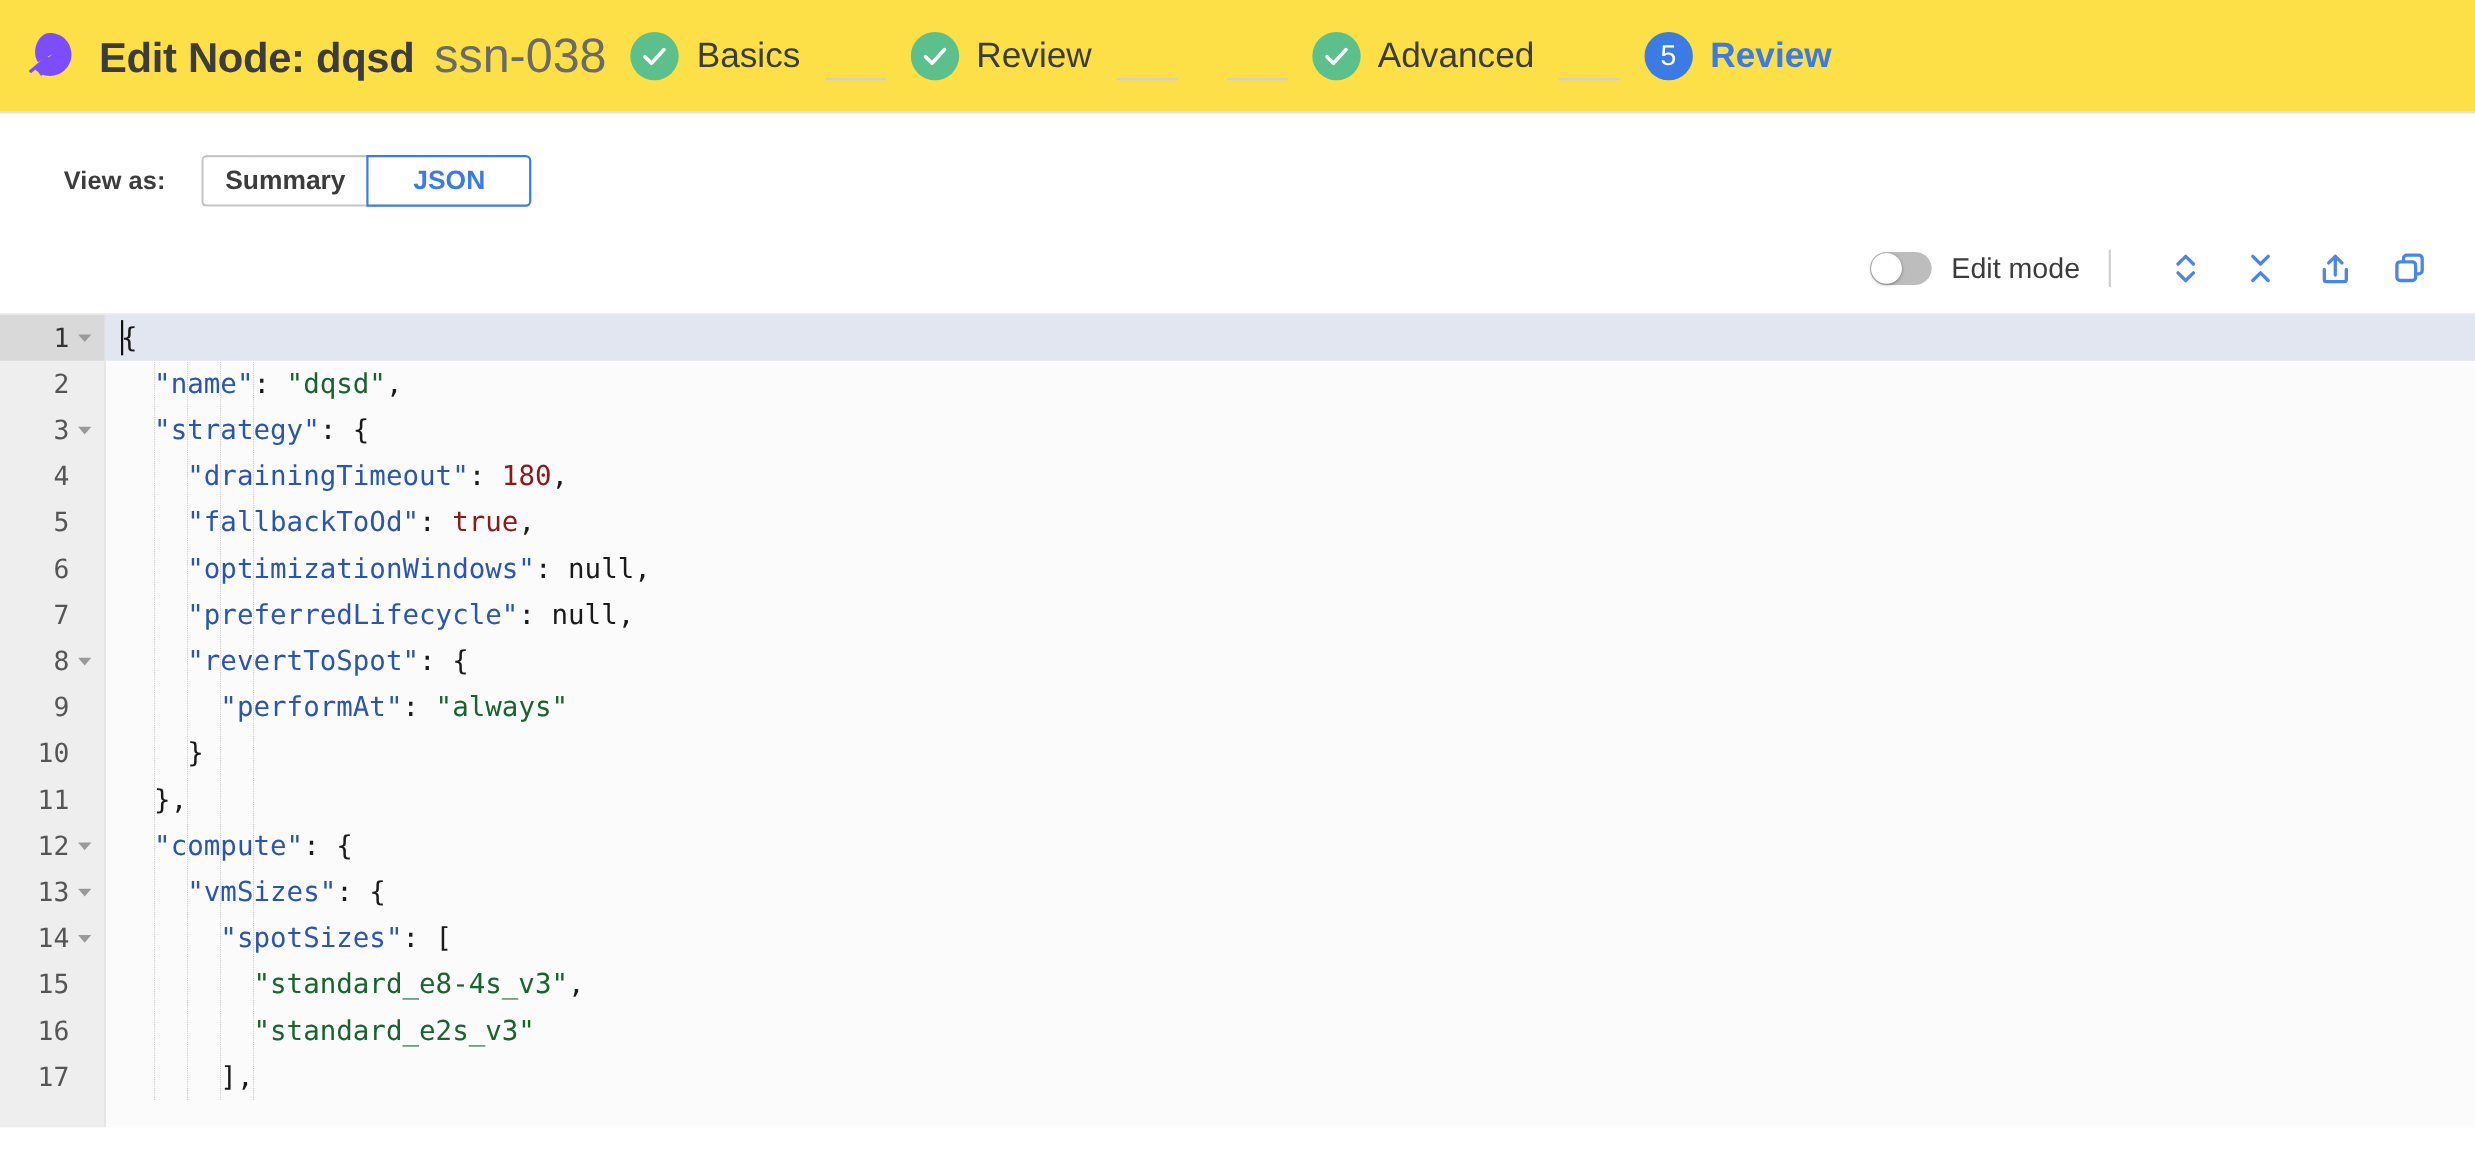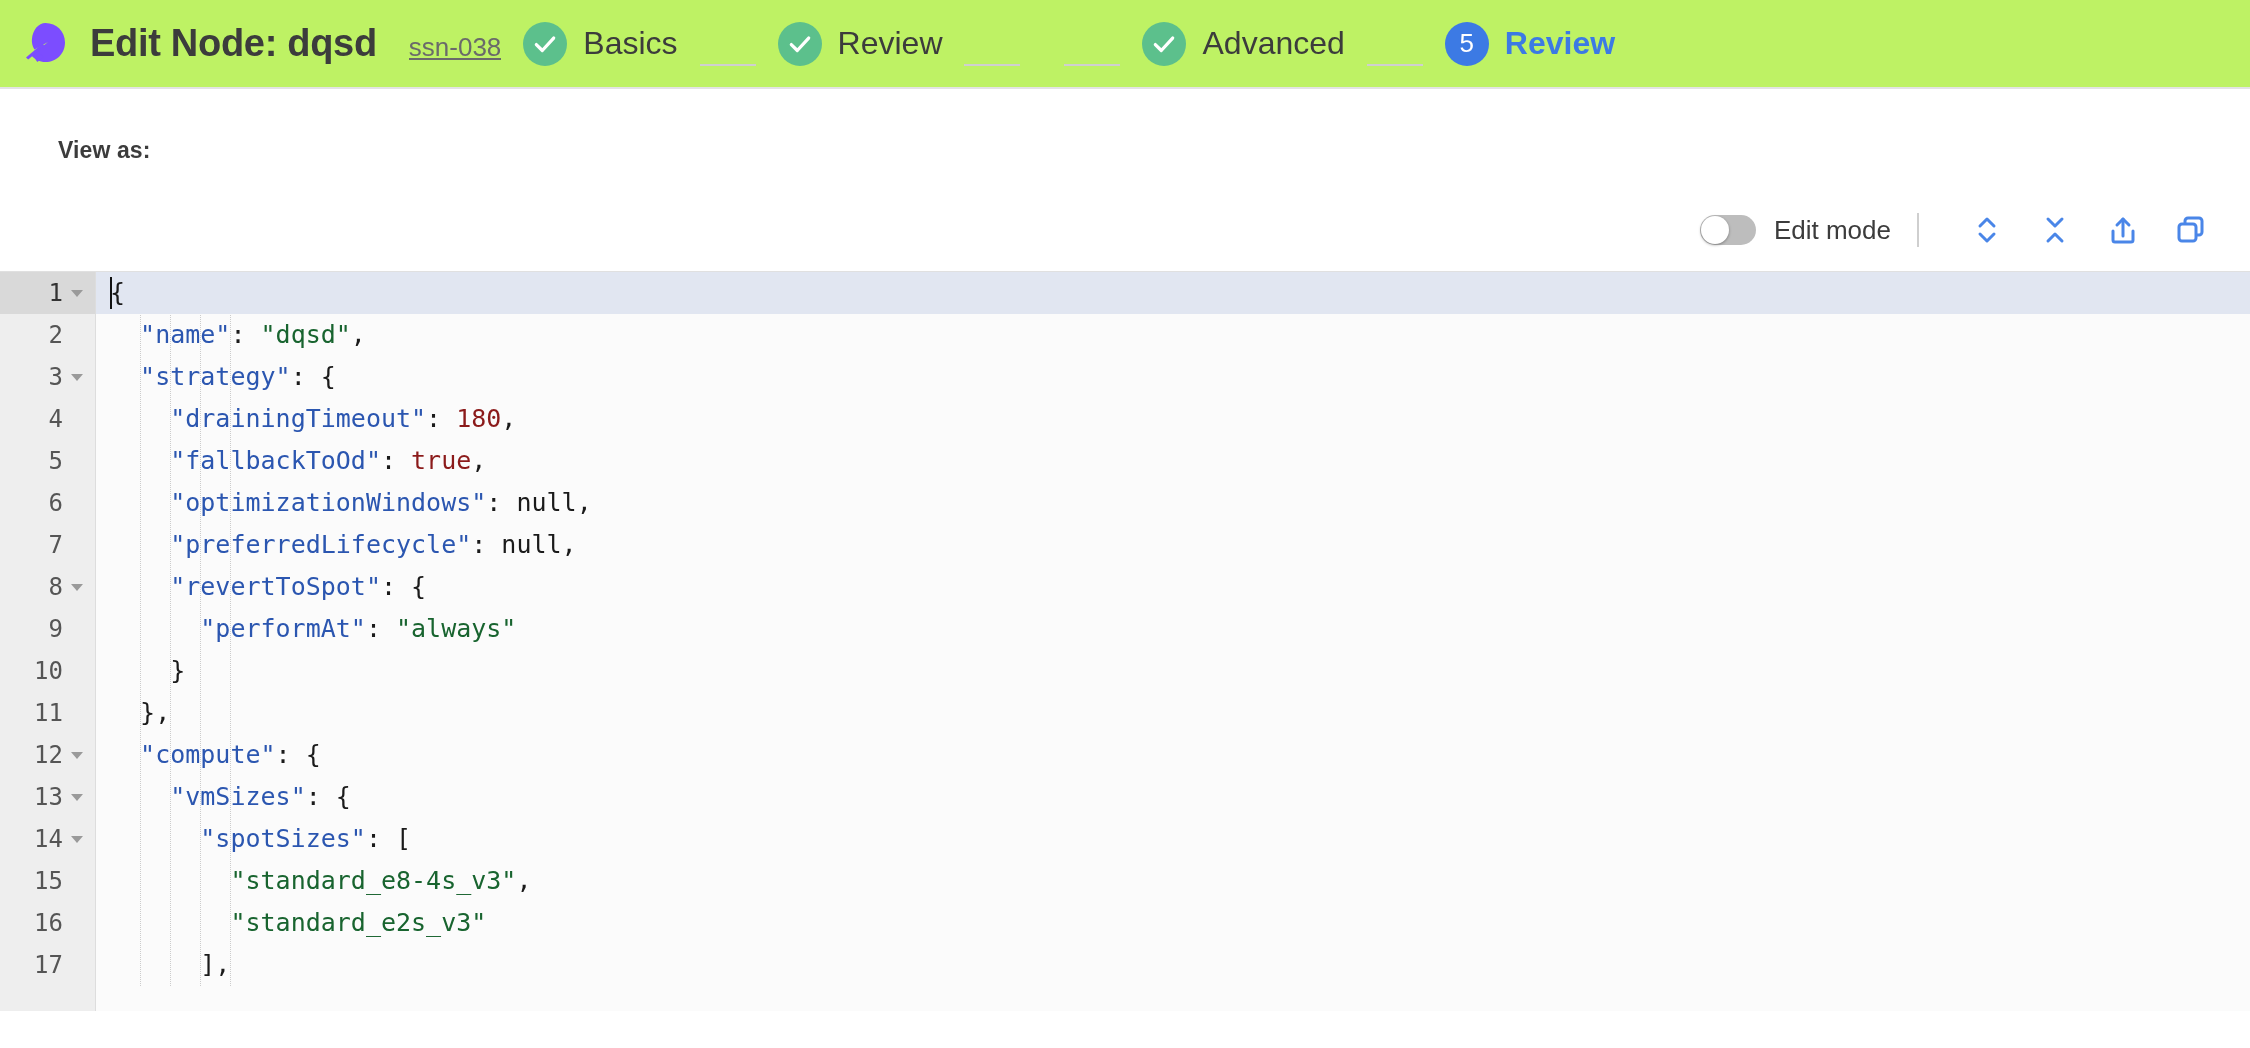--- a/index.html
+++ b/index.html
@@ -9,23 +9,23 @@
     width: 2250px; height: 1048px;
     overflow: hidden;
     background: #ffffff;
     font-family: "Liberation Sans", sans-serif;
     -webkit-font-smoothing: antialiased;
   }
 
   
   .header {
     position: relative;
-    height: 89px;
+    height: 103px;
     width: 2250px;
-    background: #bef264;
+    background: #fde047;
     border-bottom: 2px solid #e3e3e3;
     display: flex;
     align-items: center;
     overflow: hidden;
   }
   .brand {
     display: flex;
     align-items: center;
     flex: 0 0 auto;
     padding-left: 22px;
@@ -48,27 +48,26 @@
     white-space: nowrap;
   }
   .page-title {
     font-size: 38px;
     font-weight: 700;
     color: #3c3c3c;
     letter-spacing: -0.3px;
     flex: 0 0 auto;
   }
   .page-subtitle {
-    font-size: 26px;
+    font-size: 44px;
     font-weight: 400;
     color: #6a6a6a;
-    margin-left: 32px;
+    margin-left: 18px;
     flex: 0 1 auto;
     overflow: hidden;
-    text-decoration: underline;
   }
 
   
   .stepper {
     display: flex;
     align-items: flex-end;
     flex: 0 0 auto;
     margin-left: 22px;
     padding-right: 10px;
   }
@@ -345,20 +344,24 @@
     <div class="step is-active">
       <span class="step-badge active">5</span>
       <span class="step-label">Review</span>
     </div>
 
   </div>
 </div>
 
 <div class="viewas-row">
   <span class="viewas-label">View as:</span>
+  <div class="segmented">
+    <div class="seg-btn inactive">Summary</div>
+    <div class="seg-btn active">JSON</div>
+  </div>
 </div>
 
 <div class="editor-toolbar">
 
   <div class="toggle-switch">
     <div class="toggle-knob"></div>
   </div>
   <span class="toggle-label">Edit mode</span>
 
   <span class="tb-divider"></span>

